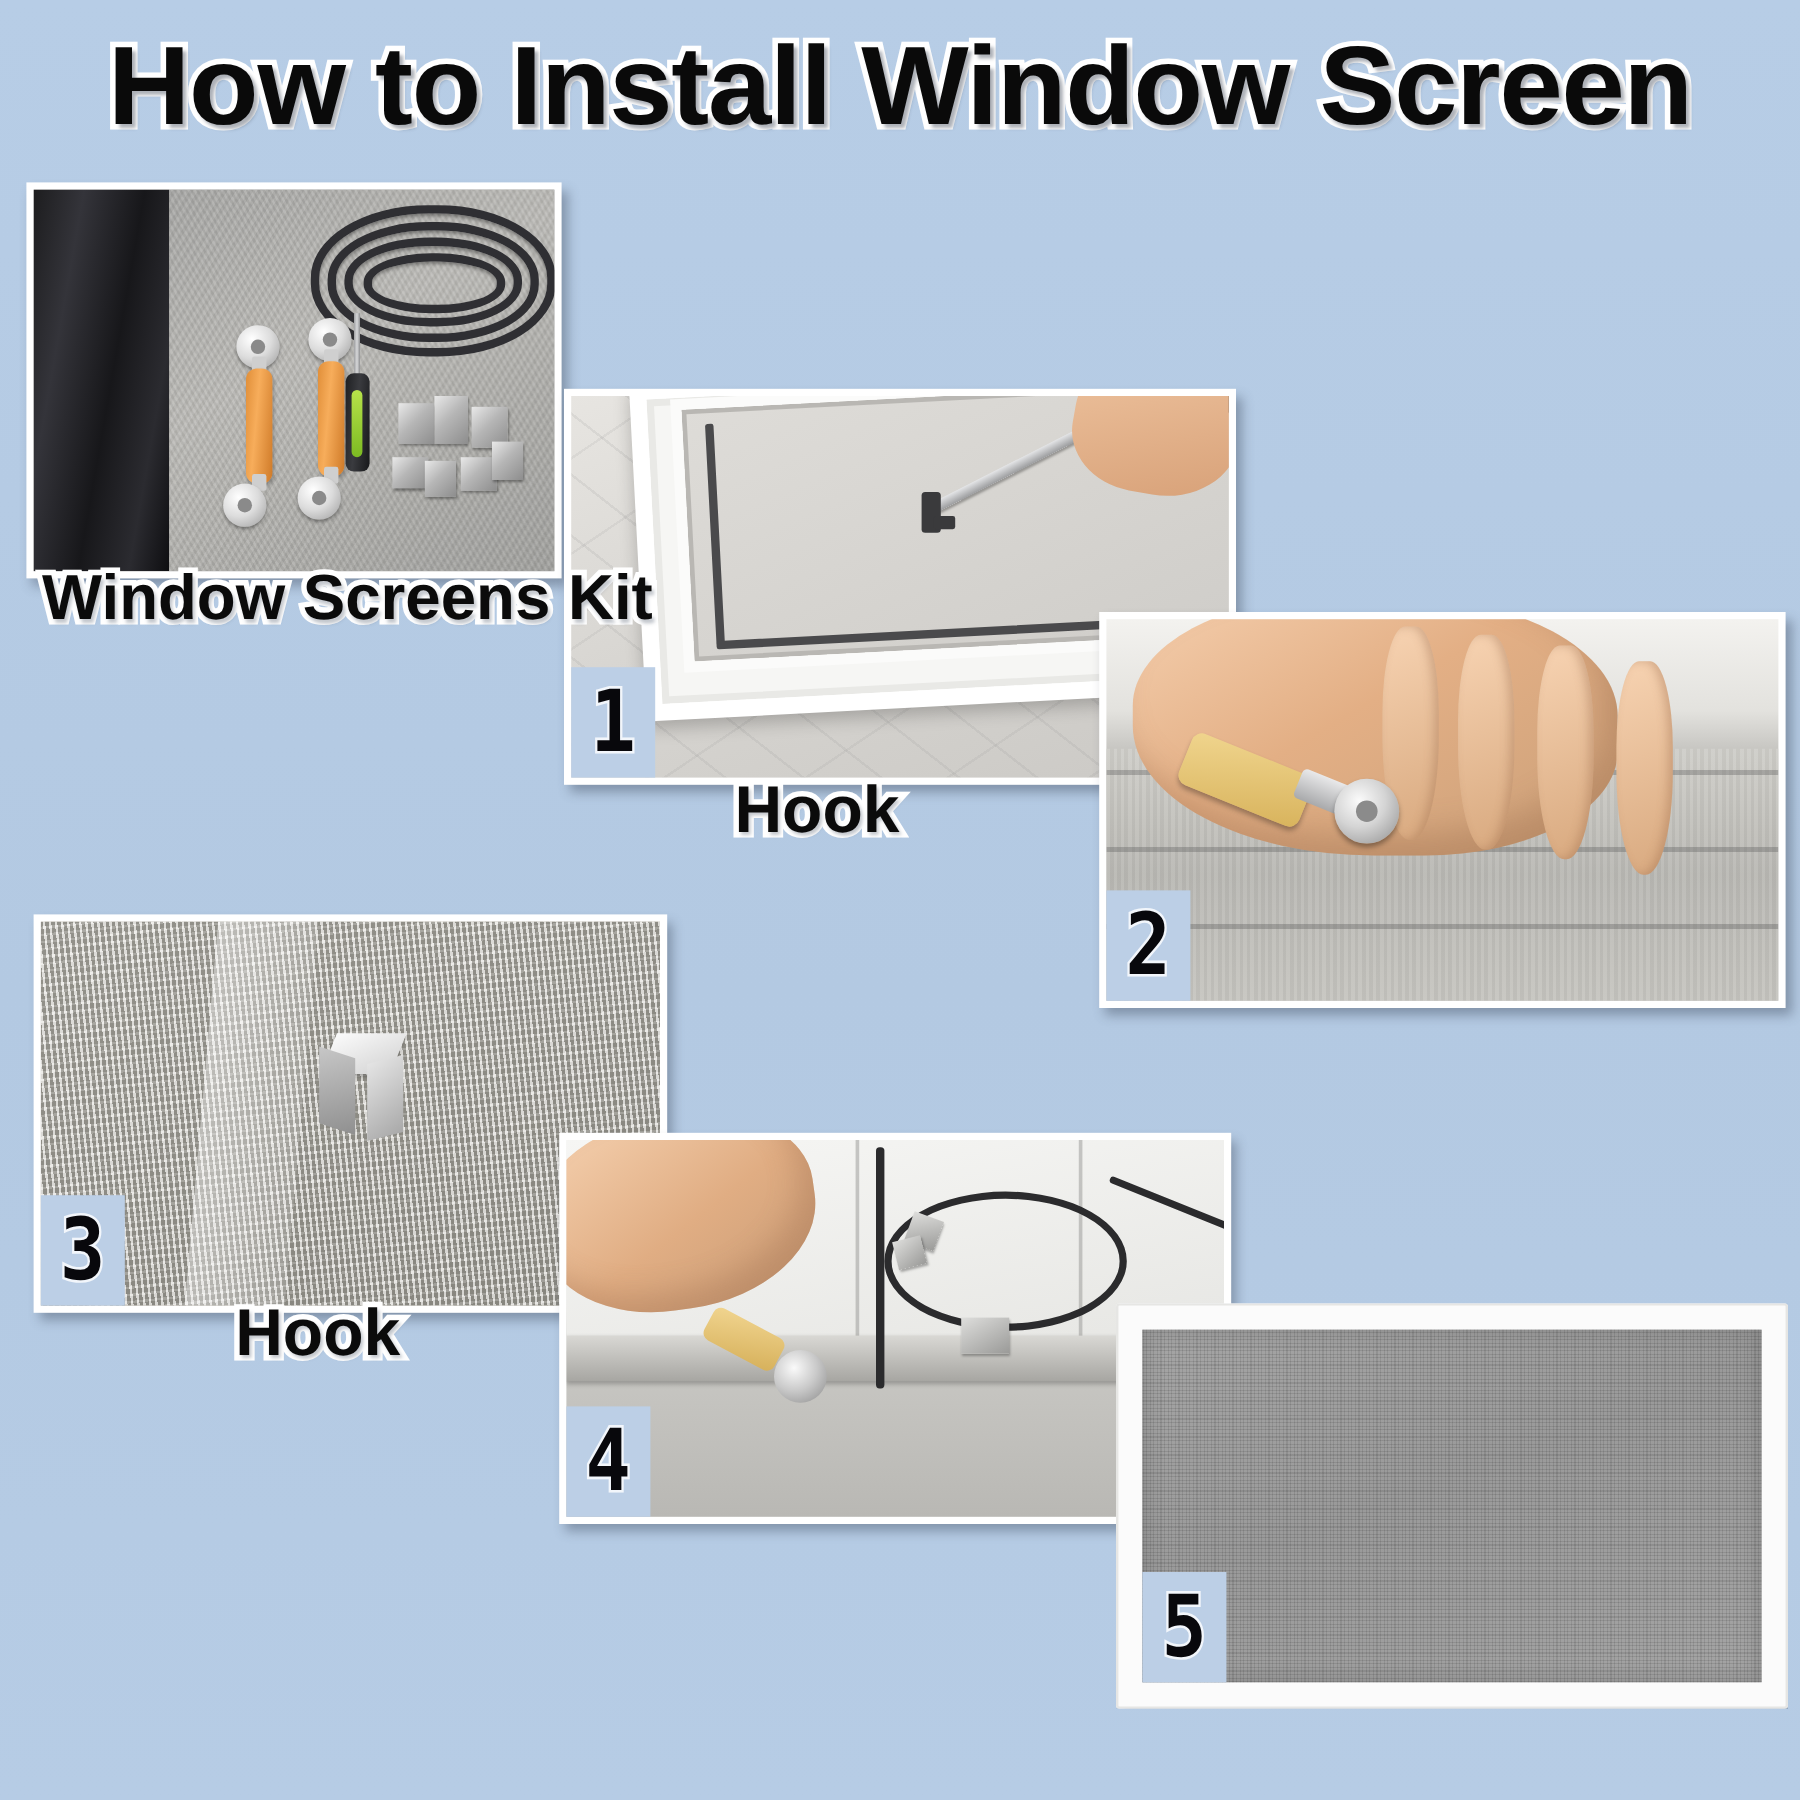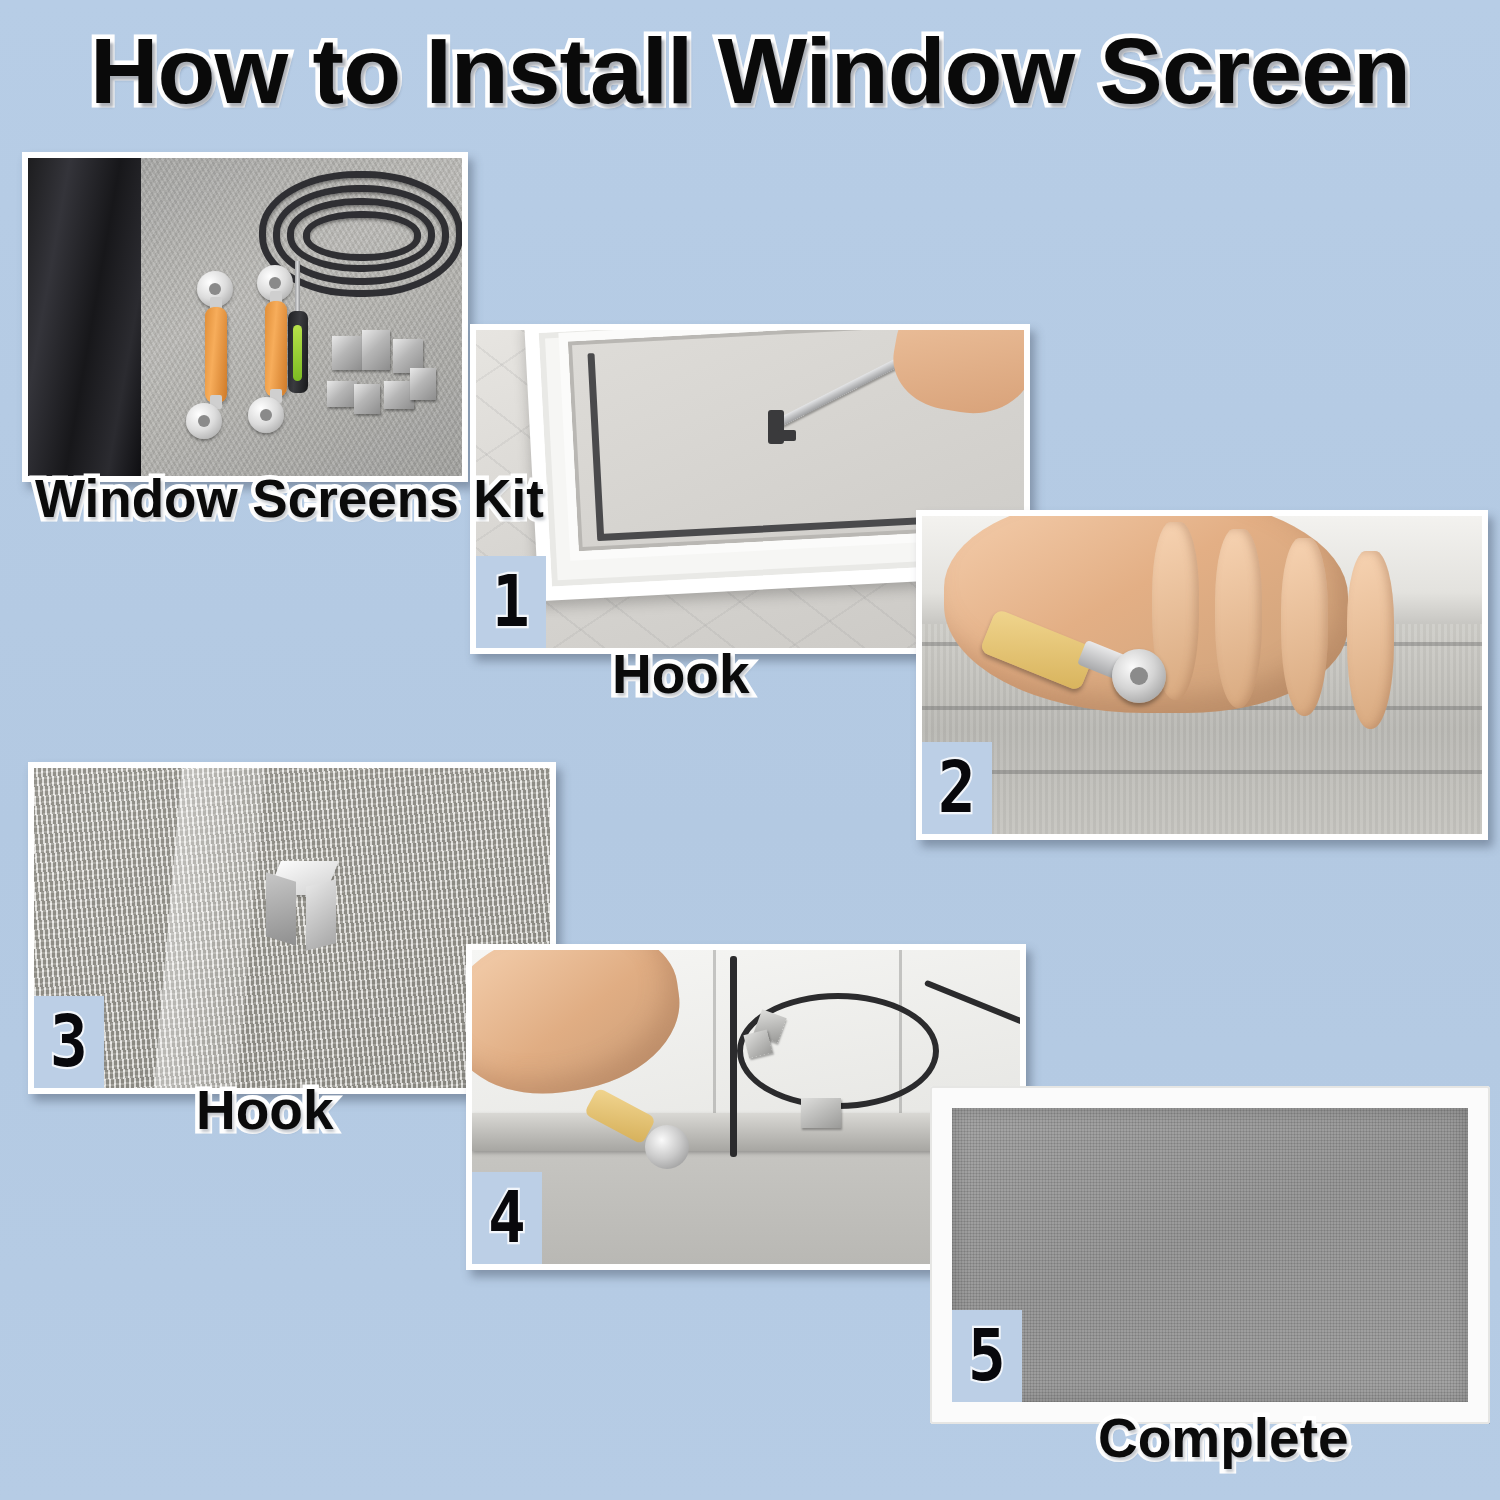--- a/index.html
+++ b/index.html
@@ -342,15 +342,14 @@
   </div>
 
   <div class="panel" id="p6">
     <div class="scr-frame">
       <div class="scr-mesh"></div>
     </div>
     <div class="badge" style="left:22px;bottom:22px;">
       <span>5</span>
     </div>
   </div>
-  <div class="cap" style="left:1098px;top:1406px;font-size:55px;">Complete</div>
 
 </div>
 
 </body></html>

